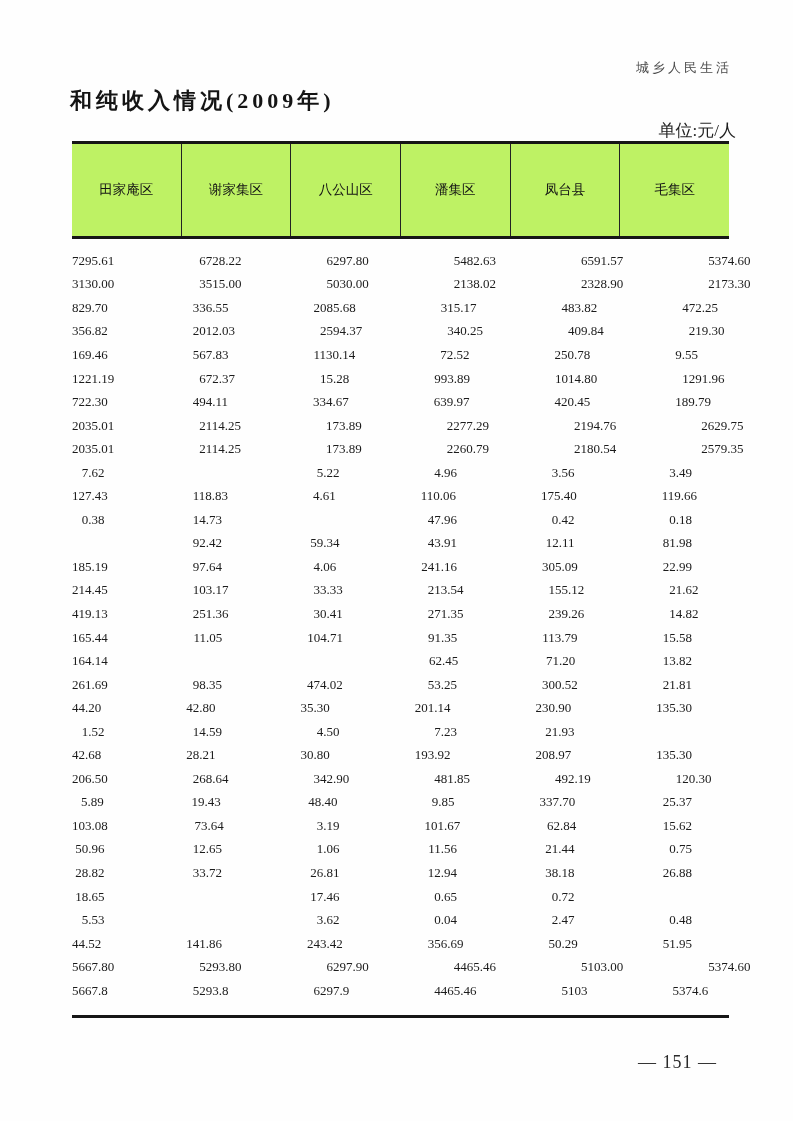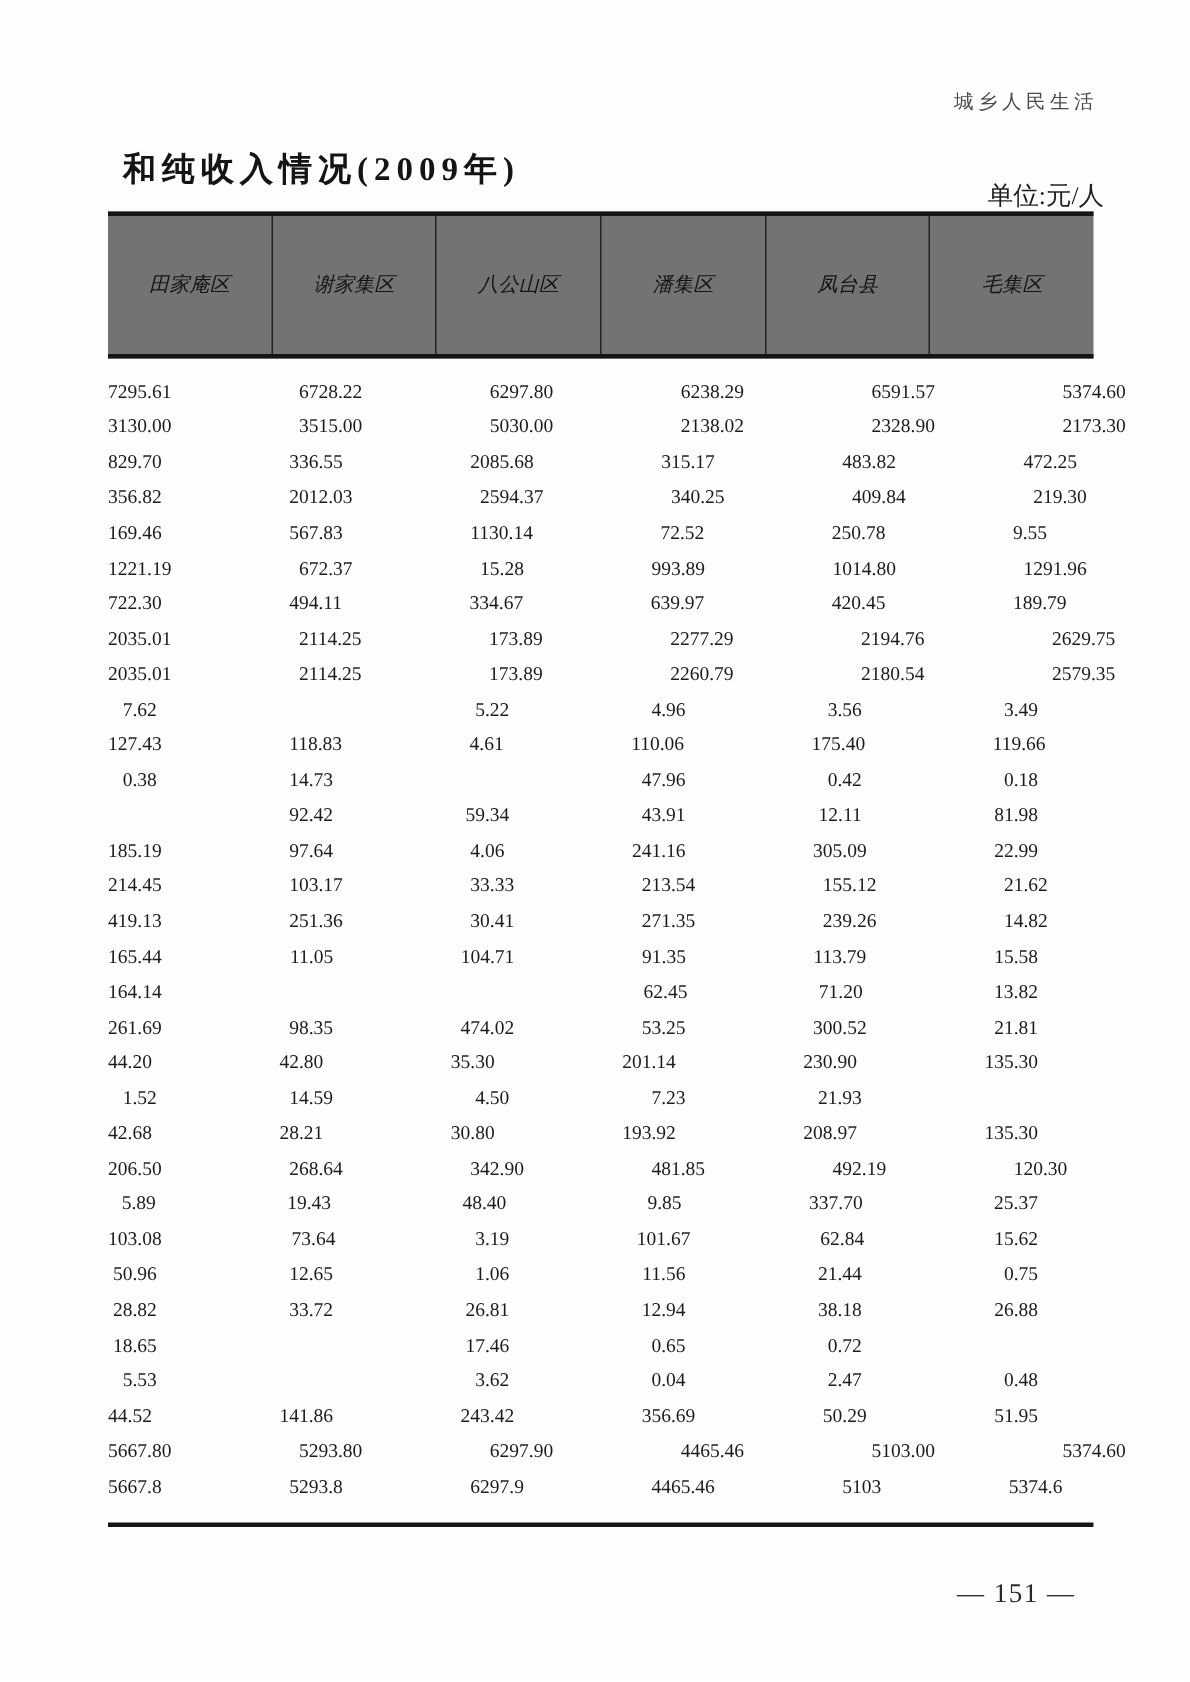--- a/index.html
+++ b/index.html
@@ -6,36 +6,35 @@
   .page {
     position:relative; width:793px; height:1121px; background:#fefefe;
     font-family:"Liberation Serif","DejaVu Serif",serif; color:#222;
     overflow:hidden;
   }
   .running-header {
     position:absolute; top:59px; right:61px;
     font-size:13px; letter-spacing:3px; color:#4a4a4a;
   }
   .title {
-    position:absolute; top:86px; left:70px; margin:12px;
+    position:absolute; top:86px; left:70px; margin:0;
     font-size:22px; font-weight:bold; letter-spacing:4px; color:#141414;
     white-space:nowrap;
   }
   .unit {
     position:absolute; top:119px; right:57px;
     font-size:17px; color:#1e1e1e;
   }
   .table {
     position:absolute; left:72px; top:141px; width:657px;
   }
   .thead {
-    display:flex; background:#737373;
+    display:flex; background:#bef264;
     border-top:3px solid #161616; border-bottom:3px solid #161616;
     height:92px;
-    font-style:italic;
   }
   .th {
     flex:1; display:flex; align-items:center; justify-content:center;
     font-size:13.5px; color:#141414;
   }
   .th + .th { border-left:1px solid #232323; }
   .tbody {
     padding:10px 0 12px 0;
     border-bottom:3px solid #161616;
   }
@@ -69,21 +68,21 @@
       <div class="th">八公山区</div>
       <div class="th">潘集区</div>
       <div class="th">凤台县</div>
       <div class="th">毛集区</div>
     </div>
     <div class="tbody">
         <div class="trow">
           <div class="td">7295.61</div>
           <div class="td">6728.22</div>
           <div class="td">6297.80</div>
-          <div class="td">6238.29</div>
+          <div class="td">5482.63</div>
           <div class="td">6591.57</div>
           <div class="td">5374.60</div>
         </div>
         <div class="trow">
           <div class="td">3130.00</div>
           <div class="td">3515.00</div>
           <div class="td">5030.00</div>
           <div class="td">2138.02</div>
           <div class="td">2328.90</div>
           <div class="td">2173.30</div>

